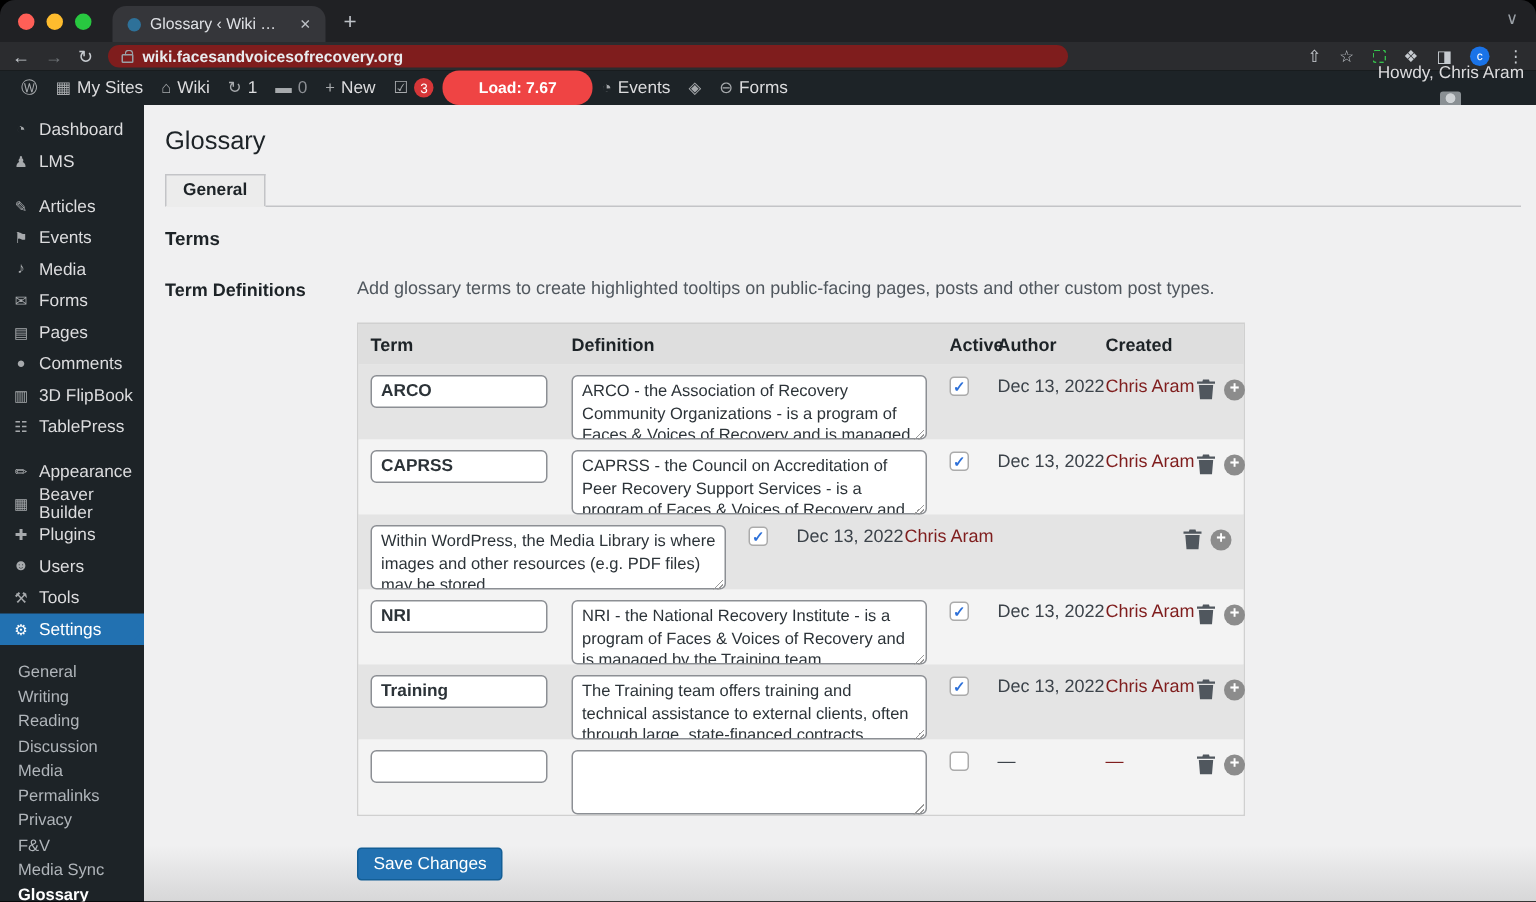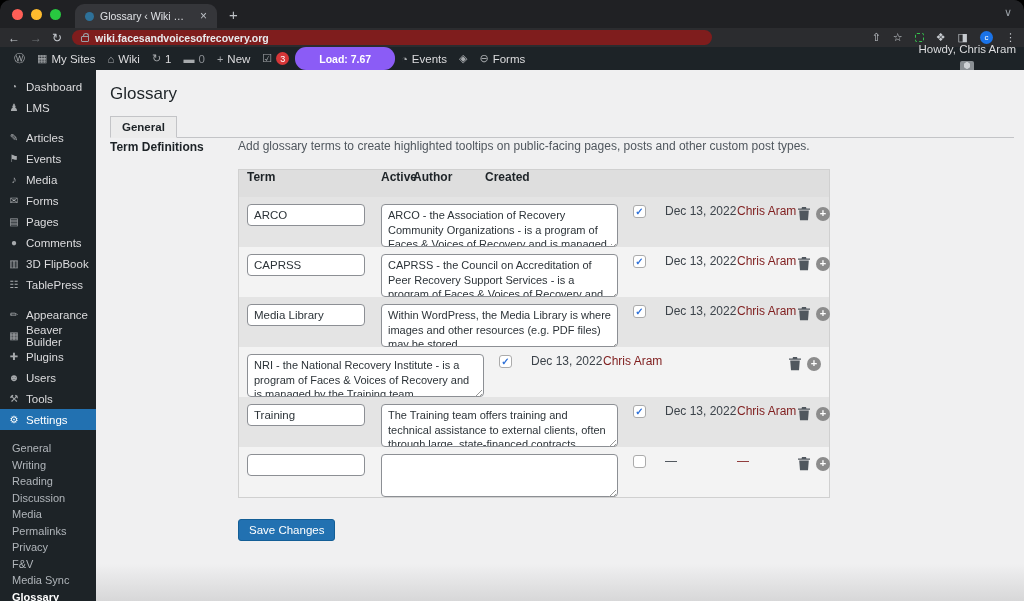--- a/index.html
+++ b/index.html
@@ -32,21 +32,21 @@
   .cap-box { width:9px; height:9px; border:1px dashed #35c04c; border-radius:2px; }
   .avatar-c { width:13px; height:13px; border-radius:50%; background:#1a73e8; color:#fff; font-size:8px; display:flex; align-items:center; justify-content:center; }
 
   
   .adminbar { height:23px; background:#1d2327; display:flex; align-items:center; padding:0 8px; gap:2px; color:#c3c4c7; font-size:11.5px; flex:0 0 auto; }
   .ab-item { display:flex; align-items:center; gap:4px; padding:0 6px; height:23px; white-space:nowrap; }
   .ab-icon { font-size:11px; color:#a7aaad; }
   .ab-label { color:#dcdcde; }
   .ab-label.dim { color:#8c8f94; }
   .ab-badge { background:#d63638; color:#fff; border-radius:50%; width:13px; height:13px; font-size:9px; display:flex; align-items:center; justify-content:center; }
-  .ab-load { background:#8b5cf6; color:#fff; font-weight:bold; font-size:10.5px; padding:4px 24px;border-radius:11px; }
+  .ab-load { background:#ef4444; color:#fff; font-weight:bold; font-size:10.5px; padding:4px 24px;border-radius:11px; }
   .ab-right { margin-left:auto; display:flex; align-items:center; gap:6px;flex-direction:column; }
   .howdy { color:#dcdcde; font-size:11.5px; }
   .mini-avatar { width:14px; height:14px; border-radius:2px; background:radial-gradient(circle at 50% 32%, #cfd3d6 0 3px, #8a9094 3.5px); }
 
   
   .main { flex:1; display:flex; min-height:0; }
   .sidebar { width:96px; background:#1d2327; color:#dcdcde; font-size:11.5px; padding-top:6px; flex:0 0 auto; }
   .menu-group { margin-bottom:9px; }
   .mi { display:flex; align-items:center; gap:6px; padding:4px 0 4px 8px; height:21px; position:relative; }
   .mi-icon { width:12px; font-size:10px; color:#a7aaad; text-align:center; flex:0 0 auto; }
@@ -63,32 +63,32 @@
   .nav-tab { display:inline-block; background:#ececec; border:1px solid #c3c4c7; border-bottom:1px solid #ececec; margin-bottom:-1px; padding:4px 11px; font-size:11.5px; font-weight:bold; position:relative; }
   .section-heading { font-size:12.5px; font-weight:bold; margin:14px 0 18px 0; }
   .field-row { display:flex; }
   .field-label { width:128px; font-size:12px; font-weight:bold; flex:0 0 auto; padding-top:2px; }
   .field-body { flex:1; }
   .desc { color:#50575e; font-size:12px; line-height:1.45; }
 
   
   .gtable { width:592px; margin-top:14px; border:1px solid #d0d0d0; font-size:12px; }
   .g-row { display:flex; align-items:flex-start; padding:0 8px; }
-  .g-head { background:#dedede; height:27px; align-items:flex-start; font-weight:bold; font-size:12px; }
+  .g-head { background:#dedede; height:27px; align-items:center; font-weight:bold; font-size:12px; }
   .g-body-row { height:50px; padding-top:7px; }
   .g-body-row.dark { background:#e4e4e4; }
   .g-body-row.light { background:#f3f3f3; }
   .c-term { width:134px; flex:0 0 auto; }
   .c-def { width:252px; flex:0 0 auto; }
   .c-active { width:32px; flex:0 0 auto; }
   .c-author { width:72px; flex:0 0 auto; color:#3c434a; }
   .c-created { width:60px; flex:0 0 auto; color:#7f1d1d; }
   .c-actions { flex:1; display:flex; justify-content:flex-end; align-items:center; gap:5px; padding-top:2px; }
   .g-head .c-author, .g-head .c-created { color:#1d2327; }
-  .term-input { width:118px; height:22px; border:1px solid #8c8f94; border-radius:4px; background:#fff; font-size:11.5px; padding:0 6px; font-family:"Liberation Sans", sans-serif; color:#2c3338; }
+  .term-input { width:118px; height:22px; border:1px solid #8c8f94; border-radius:4px; background:#fff; font-size:11.5px; padding:0 6px; font-family:"Liberation Sans", sans-serif; color:#2c3338;font-weight:bold; }
   .def-wrap { position:relative; width:237px; }
   .def-area { width:237px; height:43px; border:1px solid #8c8f94; border-radius:4px; background:#fff; font-size:11px; line-height:1.32; padding:3px 6px; resize:none; overflow:hidden; font-family:"Liberation Sans", sans-serif; color:#2c3338; }
   .grip { position:absolute; right:2px; bottom:3px; width:7px; height:7px; background:linear-gradient(135deg, transparent 0 50%, #999 50% 57%, transparent 57% 72%, #999 72% 79%, transparent 79%); }
   .chk { width:13px; height:13px; border:1px solid #ababab; border-radius:3px; background:#fff; display:flex; align-items:center; justify-content:center; font-size:10px; color:#2e71d9; font-weight:bold; margin-top:1px; }
   .trash-btn { width:14px; height:15px; display:block; }
   .trash-btn svg { display:block; }
   .plus-btn { width:14px; height:14px; border-radius:50%; background:#8c8c8c; color:#fff; font-size:11px; font-weight:bold; display:flex; align-items:center; justify-content:center; line-height:1; }
   .save-btn { margin-top:21px; background:#2271b1; border:1px solid #135e96; color:#fff; font-size:11.5px; padding:4px 10px; border-radius:3px; font-family:"Liberation Sans", sans-serif; }
 </style>
 </head>
@@ -266,29 +266,31 @@
             <div class="smi current">Glossary</div>
           </div>
         </div>
     </div>
 
     <div class="content">
       <div class="page-title">Glossary</div>
       <div class="nav-tabs">
         <span class="nav-tab">General</span>
       </div>
+      <div class="section-heading">Terms</div>
 
       <div class="field-row">
         <div class="field-label">Term Definitions</div>
         <div class="field-body">
           <div class="desc">Add glossary terms to create highlighted tooltips on public-facing pages, posts and other custom post types.</div>
 
           <div class="gtable">
             <div class="g-row g-head" id="table-head">
                 <div class="c-term">Term</div>
+                <div class="c-def">Definition</div>
                 <div class="c-active">Active</div>
                 <div class="c-author">Author</div>
                 <div class="c-created">Created</div>
                 <div class="c-actions"></div>
               </div>
             <div id="table-body">
                 <div class="g-row g-body-row dark">
     <div class="c-term">
       <input class="term-input" value="ARCO" style="">
     </div>
@@ -330,23 +332,20 @@
     <div class="c-actions">
       <span class="trash-btn">
         <svg width="14" height="15" viewBox="0 0 14 15">
                         <path fill="#50575e" d="M5 1h4l.4 1.4H13v1.4H1V2.4h3.6L5 1zM2.2 4.6h9.6l-.8 9.6H3L2.2 4.6z"></path>
                       </svg>
       </span>
       <span class="plus-btn">+</span>
     </div>
   </div>
                 <div class="g-row g-body-row dark">
-    <div class="c-term">
-      <input class="term-input" value="Media Library" style="">
-    </div>
     <div class="c-def">
       <div class="def-wrap">
         <textarea class="def-area" style="">Within WordPress, the Media Library is where images and other resources (e.g. PDF files) may be stored</textarea>
         <span class="grip"></span>
       </div>
     </div>
     <div class="c-active">
       <span class="chk">✓</span>
     </div>
     <div class="c-author">Dec 13, 2022</div>
@@ -354,20 +353,23 @@
     <div class="c-actions">
       <span class="trash-btn">
         <svg width="14" height="15" viewBox="0 0 14 15">
                         <path fill="#50575e" d="M5 1h4l.4 1.4H13v1.4H1V2.4h3.6L5 1zM2.2 4.6h9.6l-.8 9.6H3L2.2 4.6z"></path>
                       </svg>
       </span>
       <span class="plus-btn">+</span>
     </div>
   </div>
                 <div class="g-row g-body-row light">
+    <div class="c-term">
+      <input class="term-input" value="NRI" style="">
+    </div>
     <div class="c-def">
       <div class="def-wrap">
         <textarea class="def-area" style="">NRI - the National Recovery Institute - is a program of Faces &amp; Voices of Recovery and is managed by the Training team.</textarea>
         <span class="grip"></span>
       </div>
     </div>
     <div class="c-active">
       <span class="chk">✓</span>
     </div>
     <div class="c-author">Dec 13, 2022</div>

